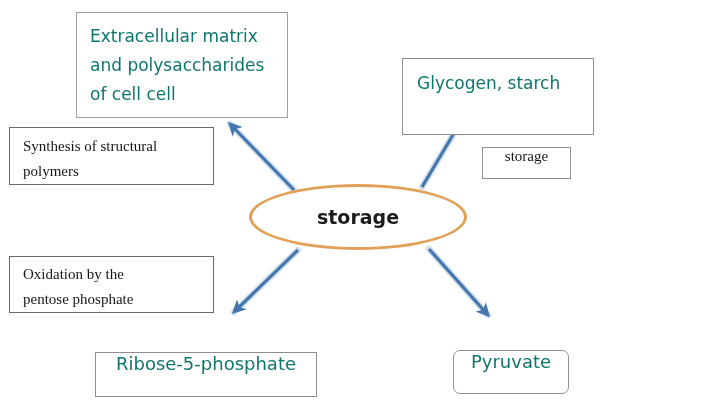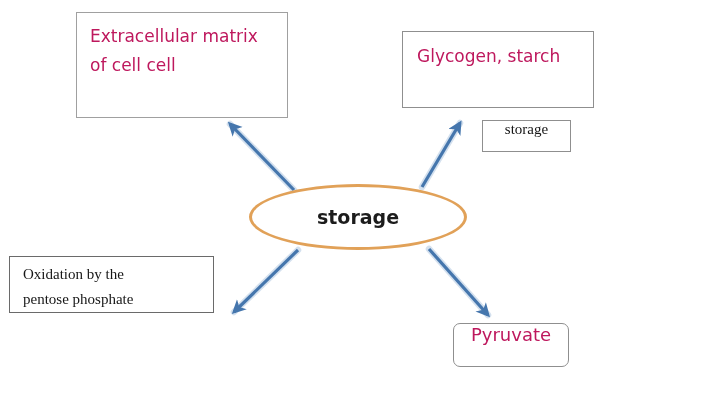--- a/index.html
+++ b/index.html
@@ -17,24 +17,24 @@
     width: 720px; height: 406px;
     z-index: 1;
   }
   .box {
     position: absolute;
     background: #ffffff;
     box-sizing: border-box;
     z-index: 2;
     color: #2e2e2e;
   }
-  .b-gray  { border: 1px solid #8f8f8f; }
+  .b-gray  { border: 1px solid #8f8f8f; margin-top: 27px; }
   .b-gray2 { border: 1.5px solid #a0a0a0; }
   .b-dark  { border: 1.5px solid #6a6a6a; }
-  .sans { font-family: "DejaVu Sans", "Liberation Sans", sans-serif; color: #be185d; }
+  .sans { font-family: "DejaVu Sans", "Liberation Sans", sans-serif; color: #0f766e; }
   .serif { font-family: "Liberation Serif", "DejaVu Serif", serif; color: #161616; }
   .center { display: flex; align-items: flex-start; justify-content: center; }
 
   .box-extracellular { left: 76px;  top: 12px;  width: 212px; height: 106px; font-size: 17px; line-height: 29px; padding: 9px 0 0 13px; }
   .box-glycogen      { left: 402px; top: 31px;  width: 192px; height: 77px;  font-size: 17px; line-height: 29px; padding: 10px 0 0 14px; }
   .box-storage       { left: 482px; top: 120px; width: 89px;  height: 32px;  font-size: 15px; }
   .box-synthesis     { left: 9px;   top: 127px; width: 205px; height: 58px;  font-size: 15px; line-height: 25px; padding: 6px 0 0 13px; }
   .box-pentose       { left: 9px;   top: 256px; width: 205px; height: 57px;  font-size: 15px; line-height: 25px; padding: 5px 0 8px 13px; }
   .box-glycolysis    { left: 503px; top: 266px; width: 204px; height: 39px;  font-size: 16px; }
   .box-ribose        { left: 95px;  top: 325px; width: 222px; height: 45px;  font-size: 18px; }
@@ -79,40 +79,48 @@
       <line x1="298" y1="250" x2="234" y2="312" stroke="#4576ad" stroke-width="3.2" marker-end="url(#stealth)"></line>
     </g>
     <g>
       <line x1="429" y1="249" x2="488" y2="315" stroke="#a9c2de" stroke-width="6.5" stroke-linecap="round" opacity="0.5"></line>
       <line x1="429" y1="249" x2="488" y2="315" stroke="#4576ad" stroke-width="3.2" marker-end="url(#stealth)"></line>
     </g>
   </svg>
 
   <div class="box sans b-gray2 box-extracellular">
     <div>Extracellular matrix</div>
+    <div>and polysaccharides</div>
     <div>of cell cell</div>
   </div>
 
+  <div class="box serif b-dark box-synthesis">
+    <div>Synthesis of structural</div>
+    <div>polymers</div>
+  </div>
 
   <div class="box sans b-gray box-glycogen">
     <div>Glycogen, starch</div>
   </div>
 
   <div class="box serif b-gray center box-storage">
     <span>storage</span>
   </div>
 
   <div class="ellipse-glucose sans">
     <span>storage</span>
   </div>
 
   <div class="box serif b-dark box-pentose">
     <div>Oxidation by the</div>
     <div>pentose phosphate</div>
   </div>
 
 
+  <div class="box sans b-gray center box-ribose">
+    <span>Ribose-5-phosphate</span>
+  </div>
 
   <div class="box sans b-gray center box-pyruvate">
     <span>Pyruvate</span>
   </div>
 
 </div>
 
 </body></html>

